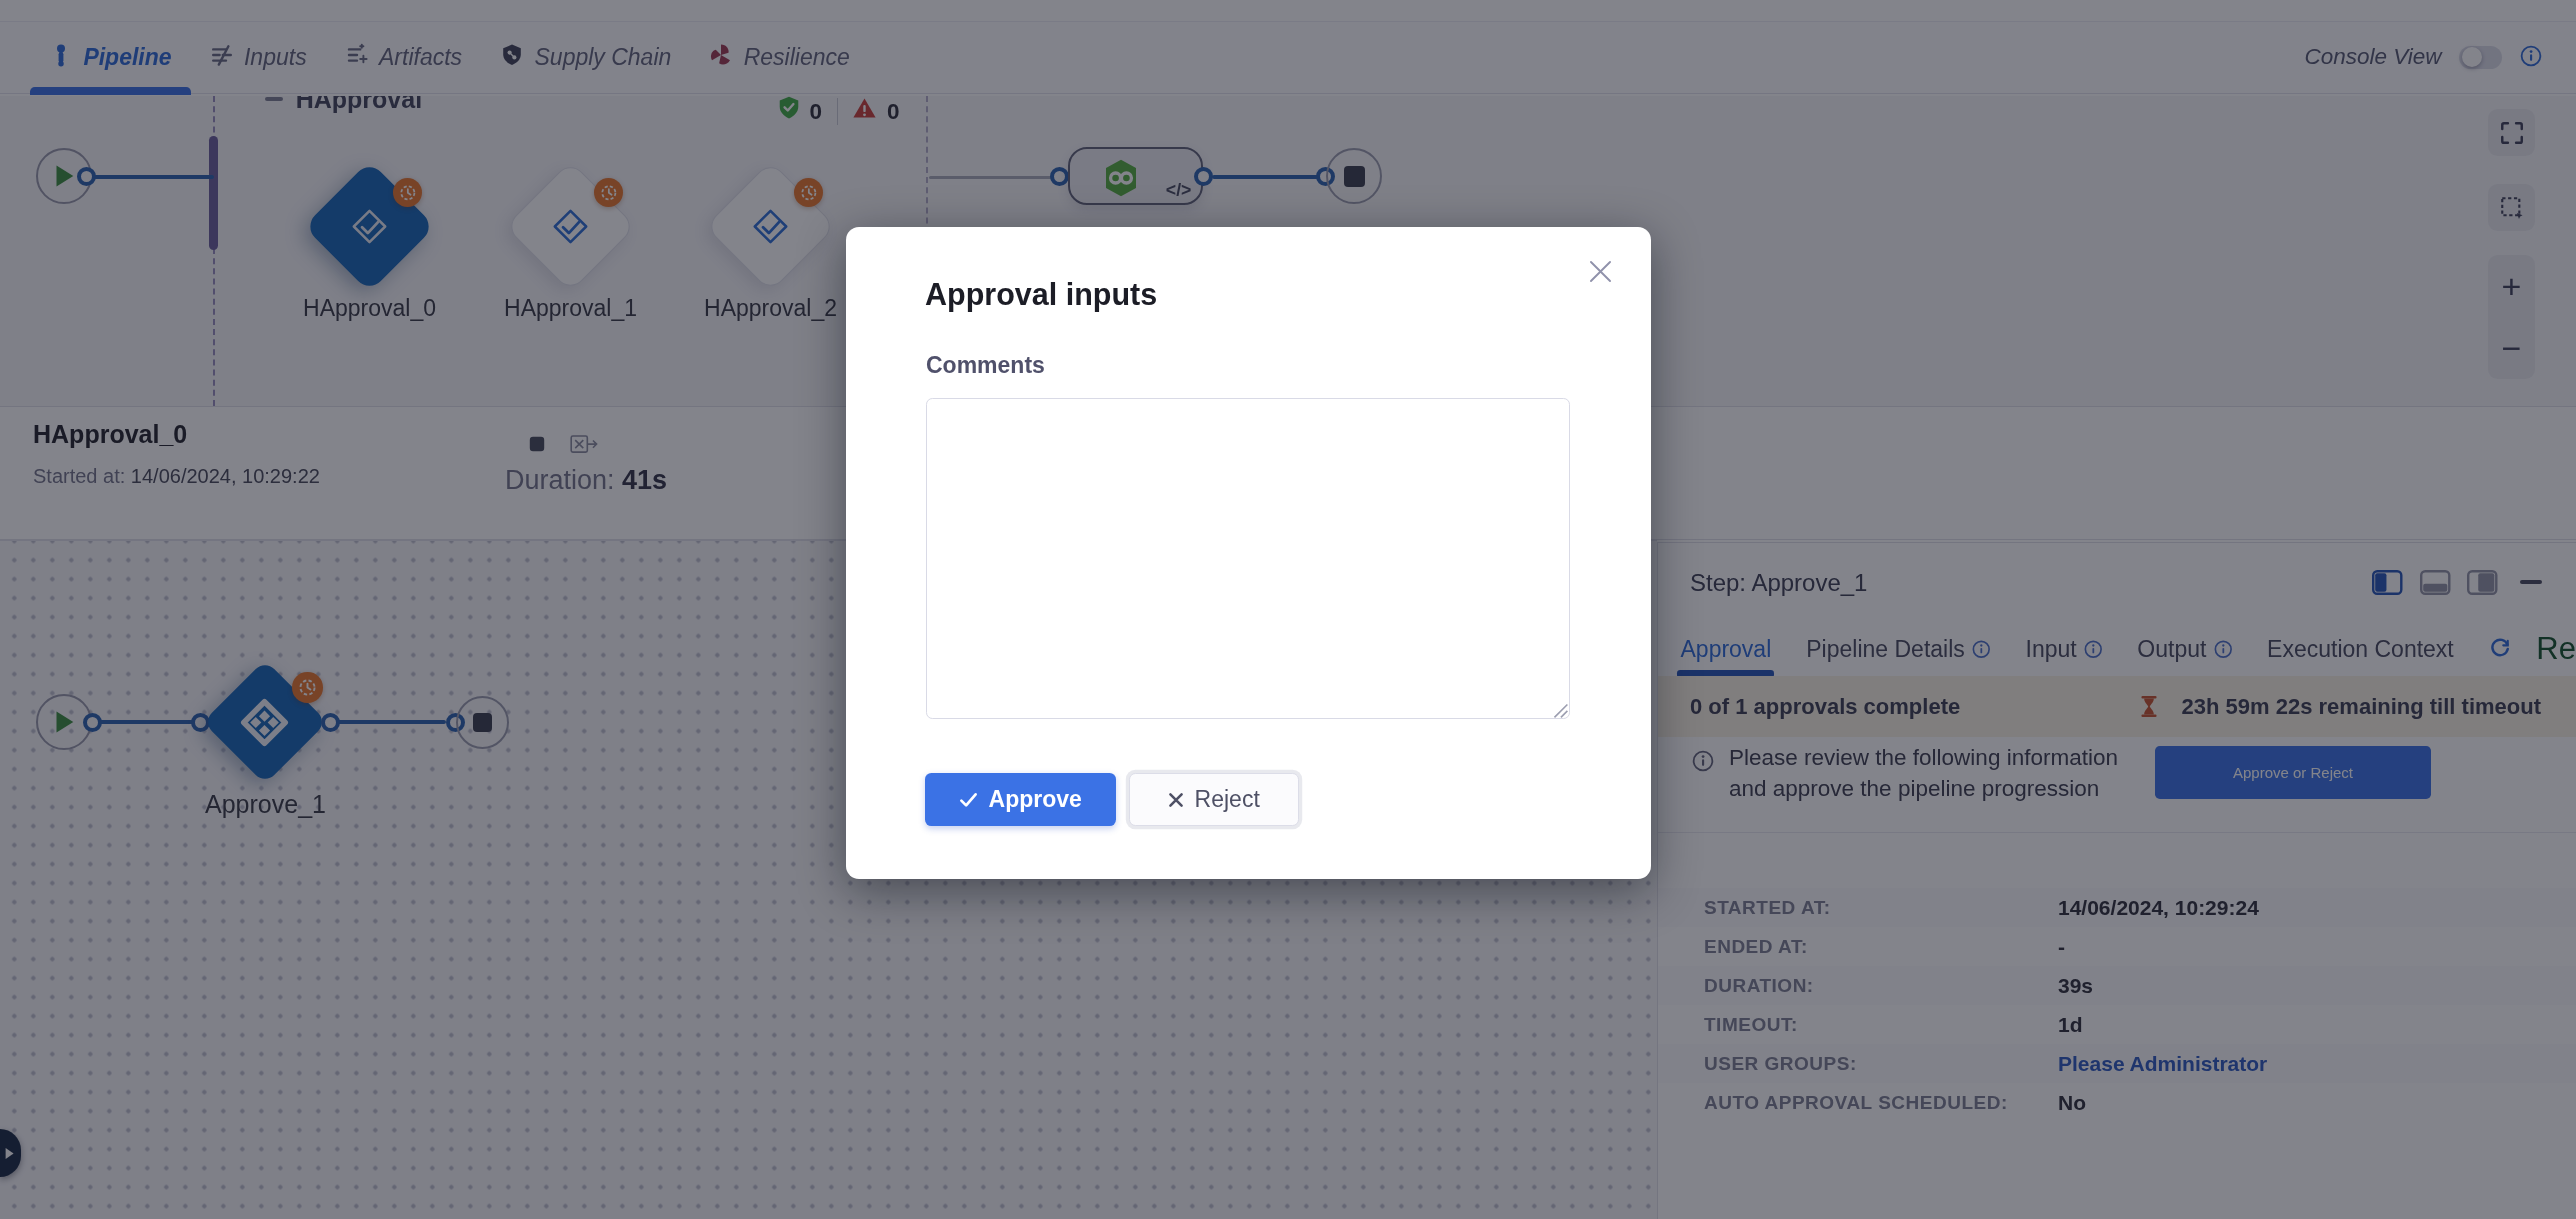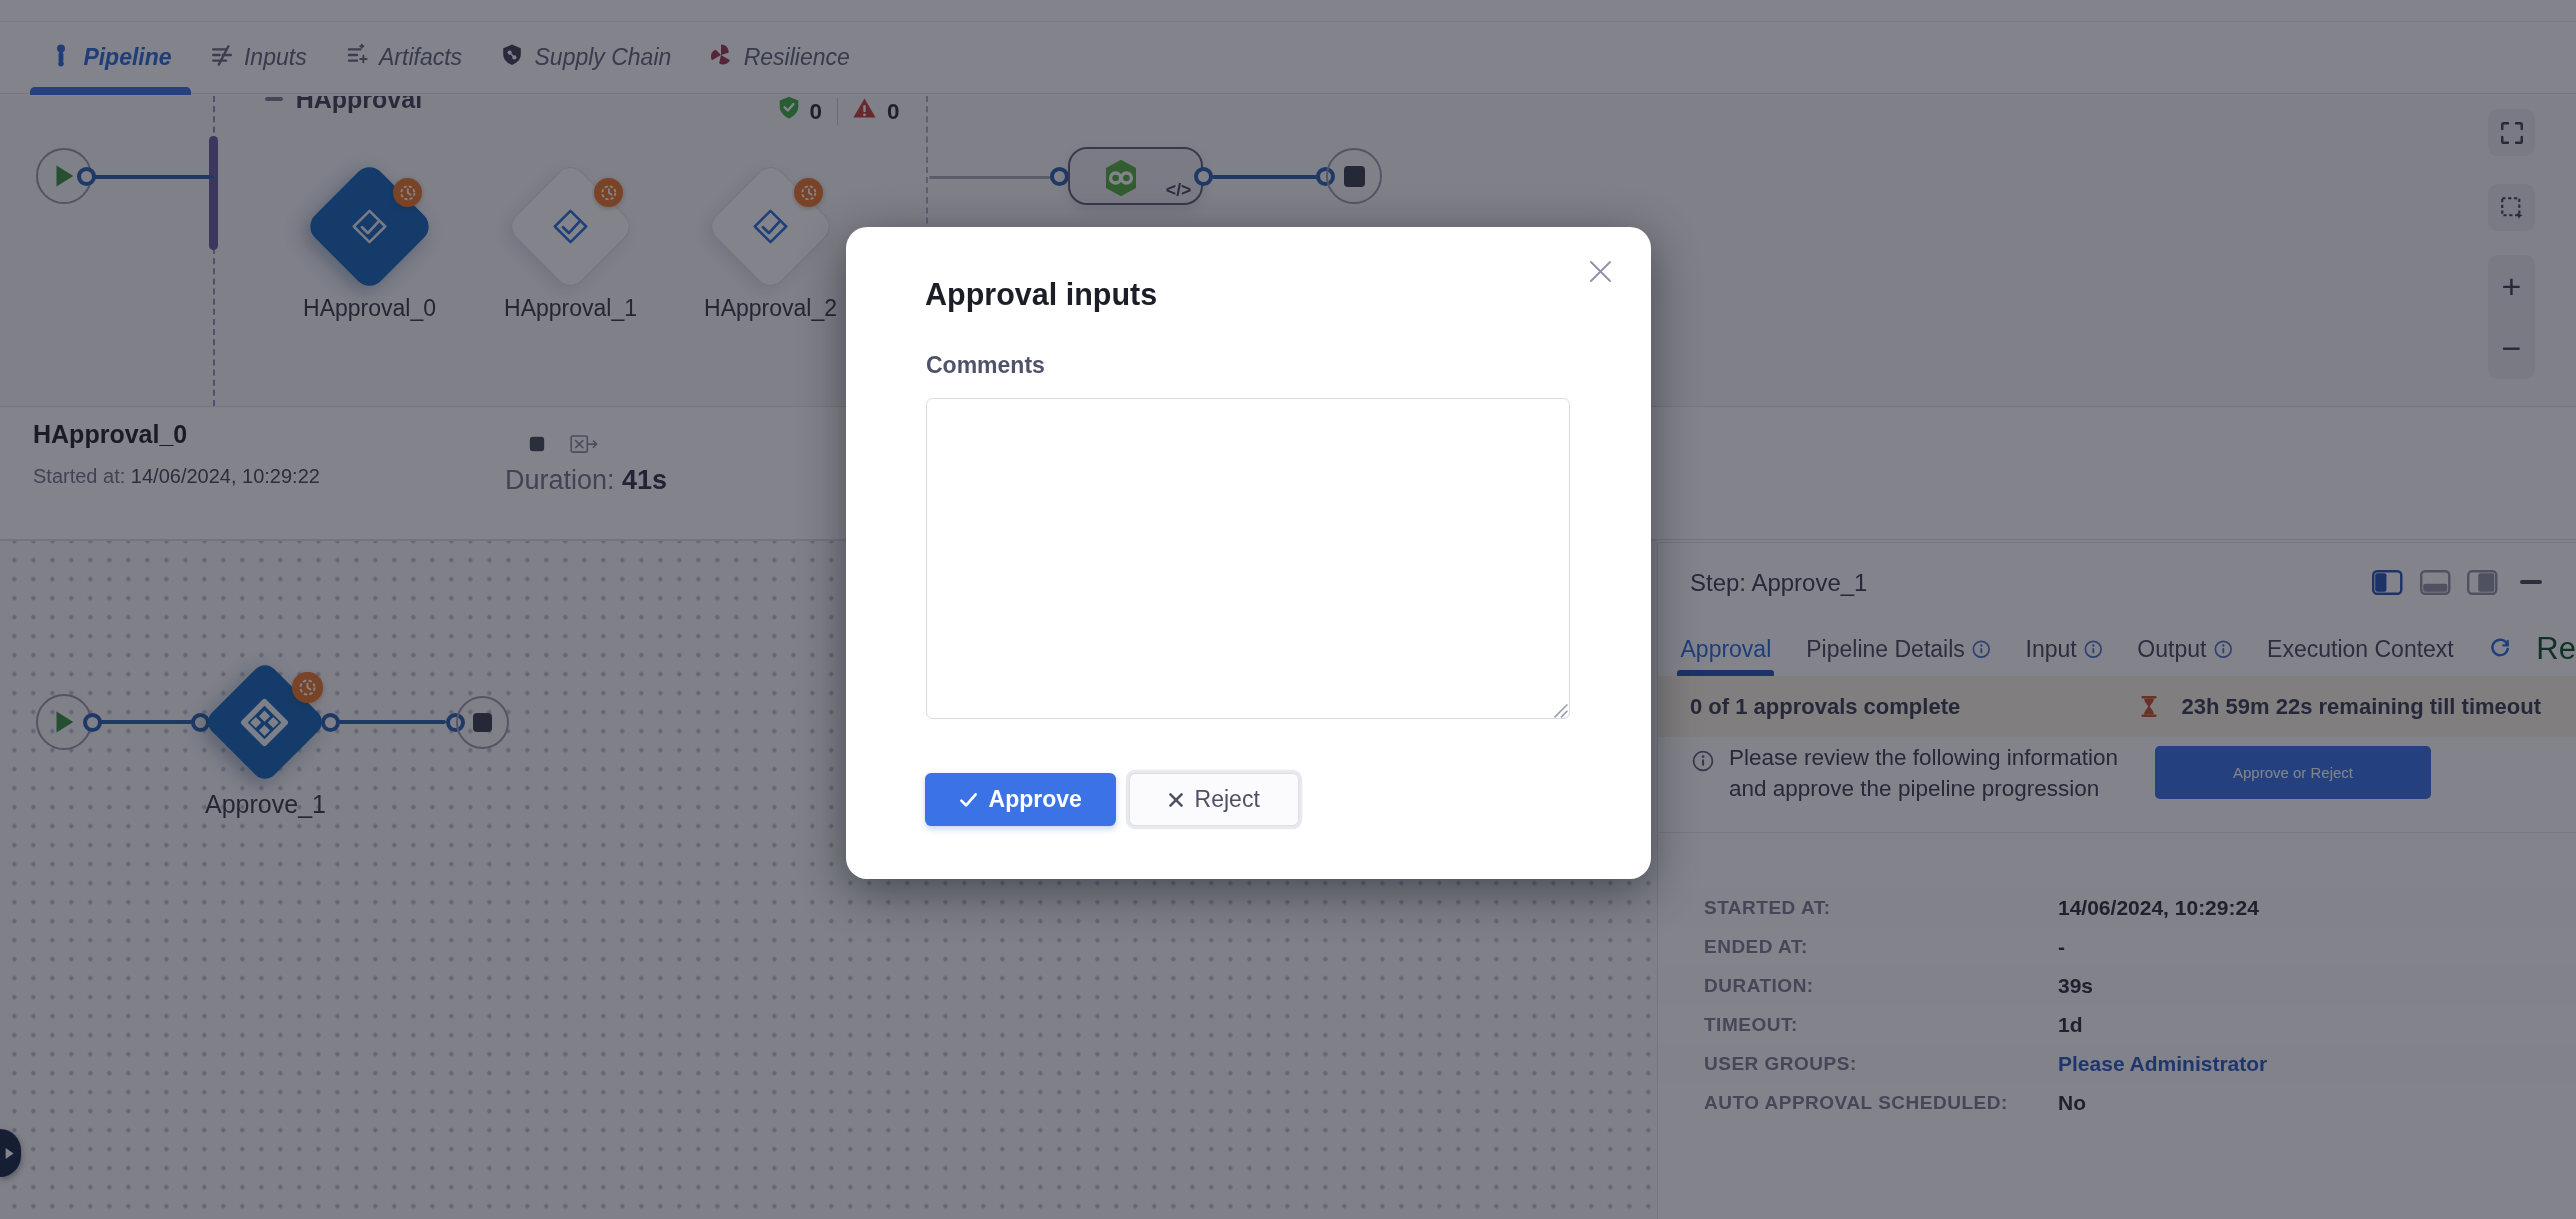--- a/index.html
+++ b/index.html
@@ -80,21 +80,21 @@
   .rp-divider{position:absolute;left:0;right:0;top:289px;border-top:1.6px solid #E9E9F1;}
   .rp-table{position:absolute;left:0;top:345px;right:0;}
   .rp-row{height:39px;display:flex;align-items:center;padding-left:46px;box-sizing:border-box;}
   .rp-row:nth-child(odd){background:#FAFAFC;}
   .rp-label{width:354px;font-size:19px;font-weight:bold;letter-spacing:0.5px;color:#7E8094;flex:none;}
   .rp-value{font-size:21px;font-weight:bold;color:#30313D;}
   .rp-value.link{color:#2F5BC0;cursor:pointer;}
 
   
   #dim{position:absolute;inset:0;background:rgba(17,20,32,0.52);z-index:40;}
-  #modal{position:absolute;left:846px;top:227px;width:805px;height:652px;background:#fff;border-radius:21px;box-shadow:0 11.2px 48px rgba(5,8,20,0.45);z-index:50;}
+  #modal{position:absolute;left:846px;top:227px;width:805px;height:652px;background:#fff;border-radius:13px;box-shadow:0 11.2px 48px rgba(5,8,20,0.45);z-index:50;}
   .modal-close{position:absolute;right:37px;top:30.5px;width:27px;height:27px;cursor:pointer;}
   .modal-title{position:absolute;left:79px;top:50px;font-size:30.5px;font-weight:bold;color:#1C1D26;}
   .modal-label{position:absolute;left:80px;top:125px;font-size:23px;font-weight:bold;color:#50516B;}
   .modal-textarea{position:absolute;left:80px;top:171px;width:644px;height:321px;box-sizing:border-box;border:1.6px solid #D9DAE6;border-radius:6.4px;resize:none;font-family:"Liberation Sans",sans-serif;font-size:22.5px;padding:13px;outline:none;background:#fff;}
   .grip{position:absolute;left:702px;top:471px;pointer-events:none;}
   .modal-btns{position:absolute;left:79px;top:546px;display:flex;gap:13px;}
   .btn{height:53px;border-radius:6.4px;display:flex;align-items:center;justify-content:center;gap:10.4px;font-size:23px;cursor:pointer;box-sizing:border-box;}
   .btn-approve{width:191px;background:#3B72E5;color:#fff;font-weight:bold;box-shadow:0 2.4px 6.4px rgba(40,80,200,.25);}
   .btn-reject{width:170px;background:#FBFBFD;border:1.6px solid #DCDDE8;color:#4E5065;box-shadow:0 0 0 3.2px rgba(130,135,160,0.18);}
 </style>
@@ -137,20 +137,31 @@
       <span>Supply Chain</span>
     </div>
     <div class="top-tab">
       <span><svg width="24" height="24" viewBox="0 0 32 32" fill="#A03B55">
             <path d="M16 16 L16 2 C23 2 27 8 26 13 Z"></path>
             <path d="M16 16 L28 23 C24.5 29 17.5 30 13.5 27 Z"></path>
             <path d="M16 16 L4 23 C0.5 17 4 10 9 9 Z"></path>
           </svg></span>
       <span>Resilience</span>
     </div>
+  </div>
+  <div class="console-cluster">
+    <span class="console-label">Console View</span>
+    <div class="toggle">
+        <div class="knob"></div>
+      </div>
+    <span><svg width="22" height="22" viewBox="0 0 27 27" fill="none">
+          <circle cx="13.5" cy="13.5" r="11.5" stroke="#2F6BD8" stroke-width="2.2"></circle>
+          <rect x="12.3" y="11.5" width="2.6" height="8" rx="1.3" fill="#2F6BD8"></rect>
+          <circle cx="13.6" cy="8" r="1.7" fill="#2F6BD8"></circle>
+        </svg></span>
   </div>
 </div>
 
 <div id="stage-canvas">
   <div class="sbound" style="left:213px;"></div>
   <div class="sbound b2" style="left:926px;"></div>
   <div class="sbar"></div>
 
   <div class="stage-head">
     <span class="minus-glyph"></span>

